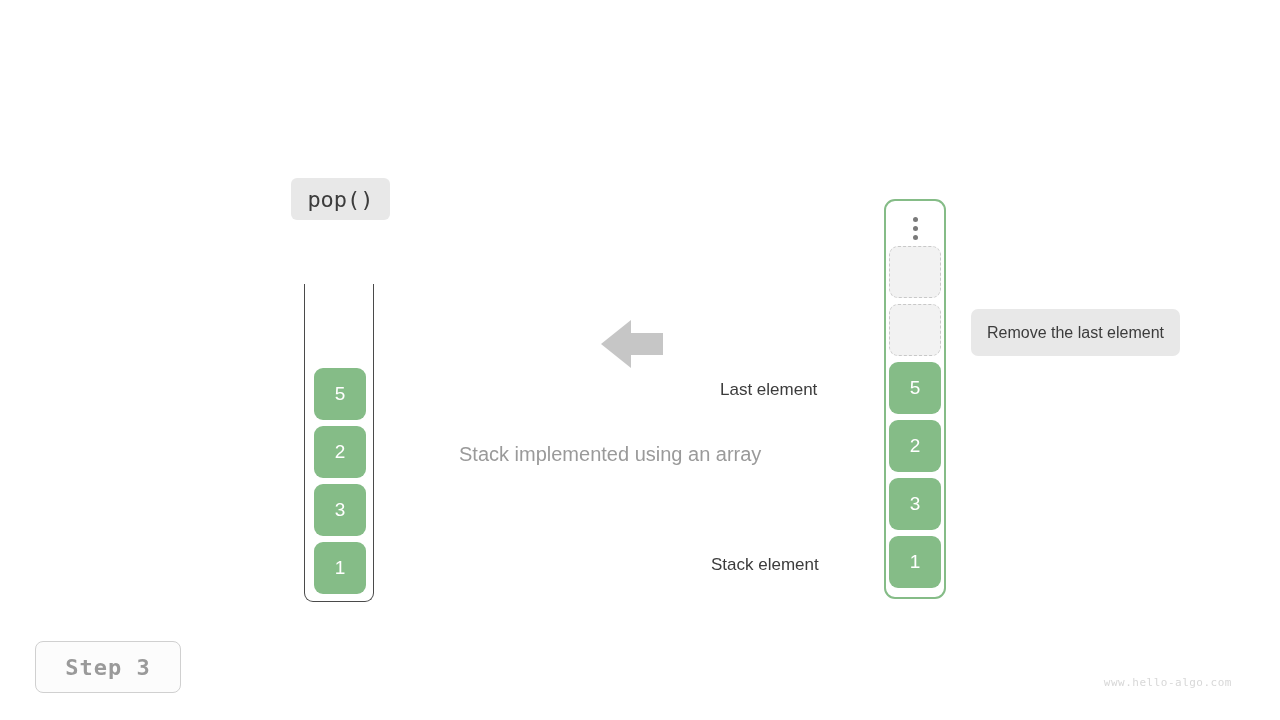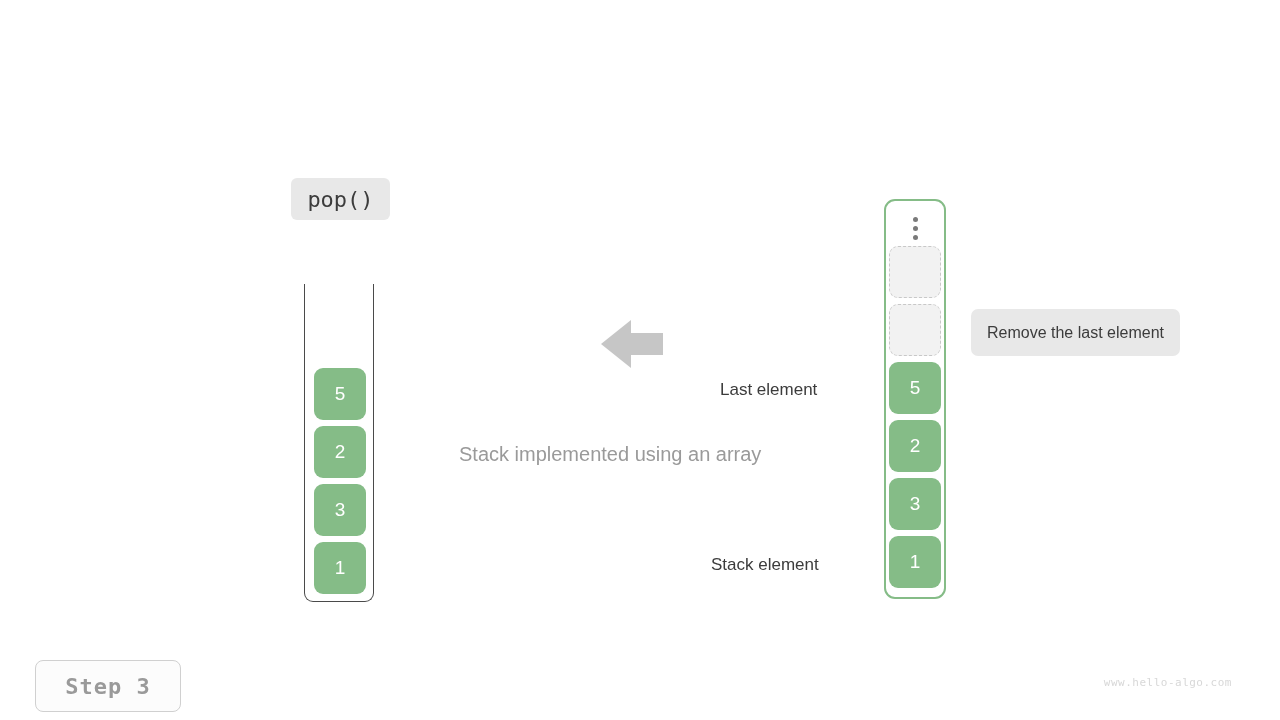--- a/index.html
+++ b/index.html
@@ -187,21 +187,20 @@
     border-radius: 8px;
     background: #fcfcfc;
     display: flex;
     align-items: center;
     justify-content: center;
     font-family: "DejaVu Sans Mono", "Liberation Mono", monospace;
     font-size: 22px;
     font-weight: bold;
     color: #9a9a9a;
     letter-spacing: 1px;
-    margin-top: 19px;
   }
 
   
   .watermark {
     position: absolute;
     right: 20px;
     top: 676px;
     font-family: "DejaVu Sans Mono", "Liberation Mono", monospace;
     font-size: 11px;
     color: #d8d8d8;

